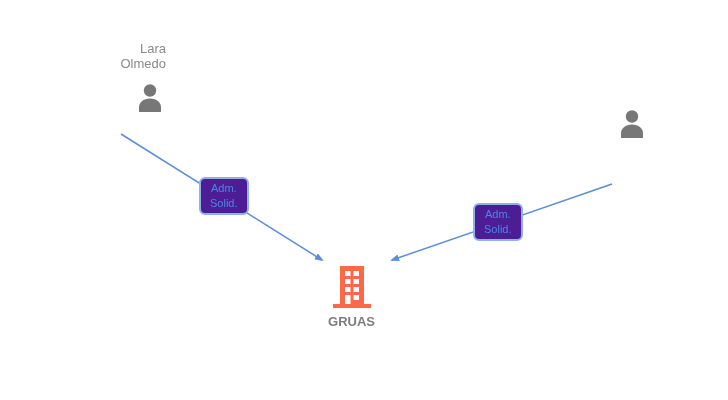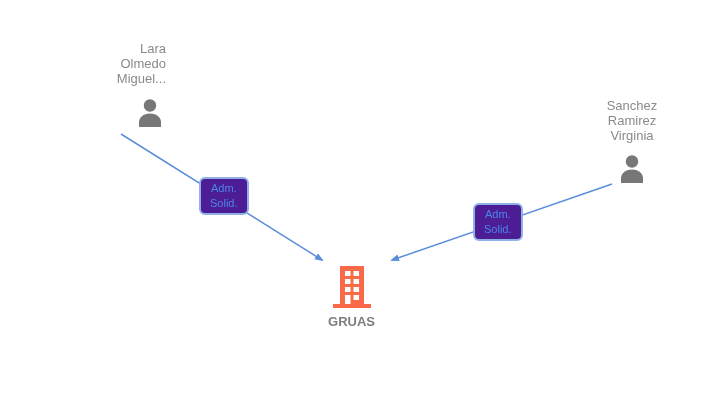--- a/index.html
+++ b/index.html
@@ -99,36 +99,30 @@
       </marker>
     </defs>
     <line x1="121" y1="134" x2="322" y2="260" stroke="#5b8ddb" stroke-width="1.5" marker-end="url(#arrow)"></line>
     <line x1="612" y1="184" x2="392" y2="260" stroke="#5b8ddb" stroke-width="1.5" marker-end="url(#arrow)"></line>
   </svg>
 
   <div class="node" style="left:40px; top:41px; width:126px;text-align:right;">
     <div class="person-name">
       <div>Lara</div>
       <div>Olmedo</div>
-      <div>Miguel...</div>
     </div>
     <span class="person-glyph">
       <svg viewBox="0 0 32 32" width="32" height="32">
         <circle cx="16" cy="8.5" r="6.2" fill="#777777"></circle>
         <path d="M16 16.5 c-6.8 0 -11 4.2 -11 8.6 L5 30 L27 30 L27 25.1 c0 -4.4 -4.2 -8.6 -11 -8.6 z" fill="#777777"></path>
       </svg>
     </span>
   </div>
 
   <div class="node" style="left:570px; top:98px; width:124px;">
-    <div class="person-name">
-      <div>Sanchez</div>
-      <div>Ramirez</div>
-      <div>Virginia</div>
-    </div>
     <span class="person-glyph" style="margin-top:10px;">
       <svg viewBox="0 0 32 32" width="32" height="32">
         <circle cx="16" cy="8.5" r="6.2" fill="#777777"></circle>
         <path d="M16 16.5 c-6.8 0 -11 4.2 -11 8.6 L5 30 L27 30 L27 25.1 c0 -4.4 -4.2 -8.6 -11 -8.6 z" fill="#777777"></path>
       </svg>
     </span>
   </div>
 
   <div class="node" style="left:291px; top:266px; width:121px;">
     <span class="company-glyph">

